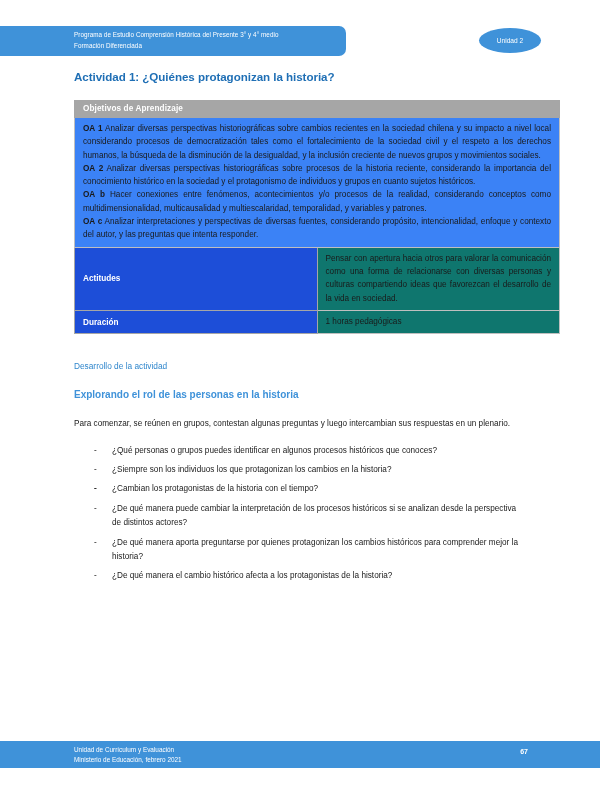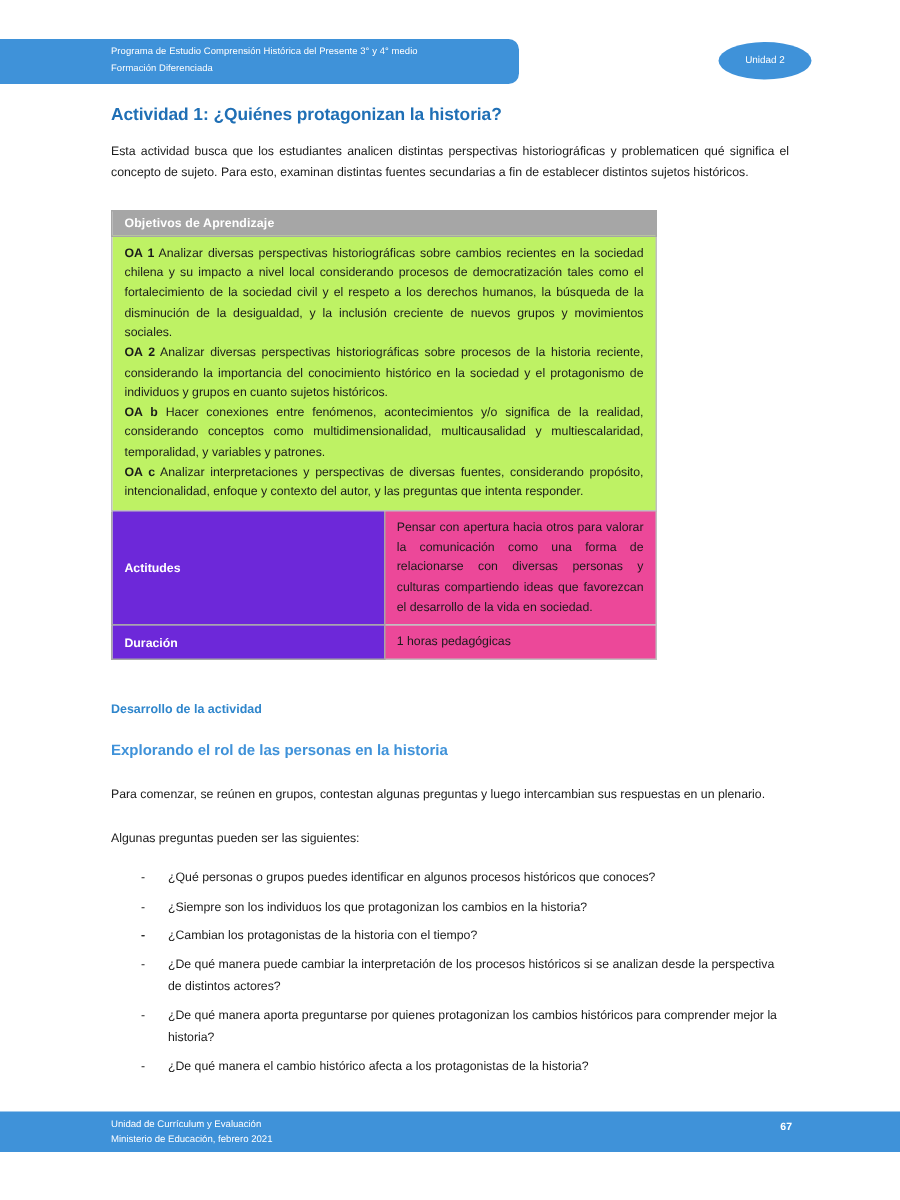--- a/index.html
+++ b/index.html
@@ -84,82 +84,82 @@
     color: #1a1a1a;
     font-size: 8.2px;
     line-height: 14.4px;
     text-align: justify;
     margin: 0 0 8px 0;
   }
 
   
   .oa-table {
     margin-top: 17px;
-    width: 364px;
+    width: 486px;
     border-collapse: collapse;
     table-layout: fixed;
     border-radius: 30px;
   }
   .oa-table td {
     border: 1px solid #bfbfbf;
     vertical-align: top;
     padding: 0;
   }
   .oa-head-cell {
     background: #a6a6a6 !important;
     border: 1px solid #a6a6a6 !important;
     color: #ffffff;
     font-size: 8.2px;
     font-weight: bold;
     padding: 3px 8px 4px 8px !important;
     letter-spacing: 0.1px;
   }
   .oa-body-cell {
     padding: 4px 8px 5px 8px !important;
-    background: #bef264;
+    background: #3b82f6;
   }
   .oa-item {
     color: #1a1a1a;
     font-size: 8.2px;
     line-height: 13.3px;
     text-align: justify;
     margin: 0;
   }
   .oa-item b { font-weight: bold; }
 
   .label-cell {
-    background: #6d28d9;
+    background: #1d4ed8;
     border: 1px solid #a6a6a6 !important;
     color: #ffffff;
     font-size: 8.2px;
     font-weight: bold;
     vertical-align: middle !important;
     padding: 6px 0 6px 8px !important;
     width: 116px;
   }
   .value-cell {
     padding: 4px 8px 5px 8px !important;
-    background: #ec4899;
+    background: #0f766e;
     vertical-align: middle !important;
   }
   .value-text {
     color: #1a1a1a;
     font-size: 8.2px;
     line-height: 13.3px;
     text-align: justify;
     margin: 0;
   }
   .value-text.plain { text-align: left; }
 
   
   .dev-section { margin-top: 27px; }
   .dev-heading {
     color: #2f86cc;
     font-size: 8.3px;
-    font-weight: bold;
+    font-weight: normal;
     margin: 0 0 18px 0;
   }
   .dev-subheading {
     color: #3f92d9;
     font-size: 10px;
     font-weight: bold;
     margin: 0 0 17px 0;
   }
 
   ul.q-list {
@@ -217,32 +217,31 @@
     <div class="header-line">Programa de Estudio Comprensión Histórica del Presente 3° y 4° medio</div>
     <div class="header-line">Formación Diferenciada</div>
   </div>
   <div class="unit-badge">Unidad 2</div>
 
   <div class="content">
 
     <h1 class="activity-title">Actividad 1: ¿Quiénes protagonizan la historia?</h1>
 
 
-    <p class="body-text">Esta actividad busca que los estudiantes analicen distintas perspectivas historiográficas y problematicen qué significa el concepto de sujeto. Para esto, examinan distintas fuentes secundarias a fin de establecer distintos sujetos históricos.</p>
 
     <table class="oa-table">
       <tbody>
           <tr>
         <td class="oa-head-cell" colspan="2">Objetivos de Aprendizaje</td>
       </tr>
       <tr>
         <td class="oa-body-cell" colspan="2">
           <p class="oa-item"><b>OA 1</b> <span>Analizar diversas perspectivas historiográficas sobre cambios recientes en la sociedad chilena y su impacto a nivel local considerando procesos de democratización tales como el fortalecimiento de la sociedad civil y el respeto a los derechos humanos, la búsqueda de la disminución de la desigualdad, y la inclusión creciente de nuevos grupos y movimientos sociales.</span></p>
           <p class="oa-item"><b>OA 2</b> <span>Analizar diversas perspectivas historiográficas sobre procesos de la historia reciente, considerando la importancia del conocimiento histórico en la sociedad y el protagonismo de individuos y grupos en cuanto sujetos históricos.</span></p>
-          <p class="oa-item"><b>OA b</b> <span>Hacer conexiones entre fenómenos, acontecimientos y/o significa de la realidad, considerando conceptos como multidimensionalidad, multicausalidad y multiescalaridad, temporalidad, y variables y patrones.</span></p>
+          <p class="oa-item"><b>OA b</b> <span>Hacer conexiones entre fenómenos, acontecimientos y/o procesos de la realidad, considerando conceptos como multidimensionalidad, multicausalidad y multiescalaridad, temporalidad, y variables y patrones.</span></p>
           <p class="oa-item"><b>OA c</b> <span>Analizar interpretaciones y perspectivas de diversas fuentes, considerando propósito, intencionalidad, enfoque y contexto del autor, y las preguntas que intenta responder.</span></p>
         </td>
       </tr>
       <tr>
         <td class="label-cell">Actitudes</td>
         <td class="value-cell">
           <p class="value-text">Pensar con apertura hacia otros para valorar la comunicación como una forma de relacionarse con diversas personas y culturas compartiendo ideas que favorezcan el desarrollo de la vida en sociedad.</p>
         </td>
       </tr>
       <tr>
@@ -251,21 +250,20 @@
           <p class="value-text plain">1 horas pedagógicas</p>
         </td>
       </tr>
     </tbody>
       </table>
 
     <div class="dev-section">
       <div class="dev-heading">Desarrollo de la actividad</div>
       <div class="dev-subheading">Explorando el rol de las personas en la historia</div>
       <p class="body-text">Para comenzar, se reúnen en grupos, contestan algunas preguntas y luego intercambian sus respuestas en un plenario.</p>
-      <p class="body-text" style="margin-top:14px;">Algunas preguntas pueden ser las siguientes:</p>
 
       <ul class="q-list">
         <li><span class="dash">-</span><span>¿Qué personas o grupos puedes identificar en algunos procesos históricos que conoces?</span></li>
         <li><span class="dash">-</span><span>¿Siempre son los individuos los que protagonizan los cambios en la historia?</span></li>
         <li><span class="dash">-</span></li>
         <li><span class="dash">-</span><span>¿Cambian los protagonistas de la historia con el tiempo?</span></li>
         <li><span class="dash">-</span><span>¿De qué manera puede cambiar la interpretación de los procesos históricos si se analizan desde la perspectiva de distintos actores?</span></li>
         <li><span class="dash">-</span><span>¿De qué manera aporta preguntarse por quienes protagonizan los cambios históricos para comprender mejor la historia?</span></li>
         <li><span class="dash">-</span><span>¿De qué manera el cambio histórico afecta a los protagonistas de la historia?</span></li>
       </ul>

